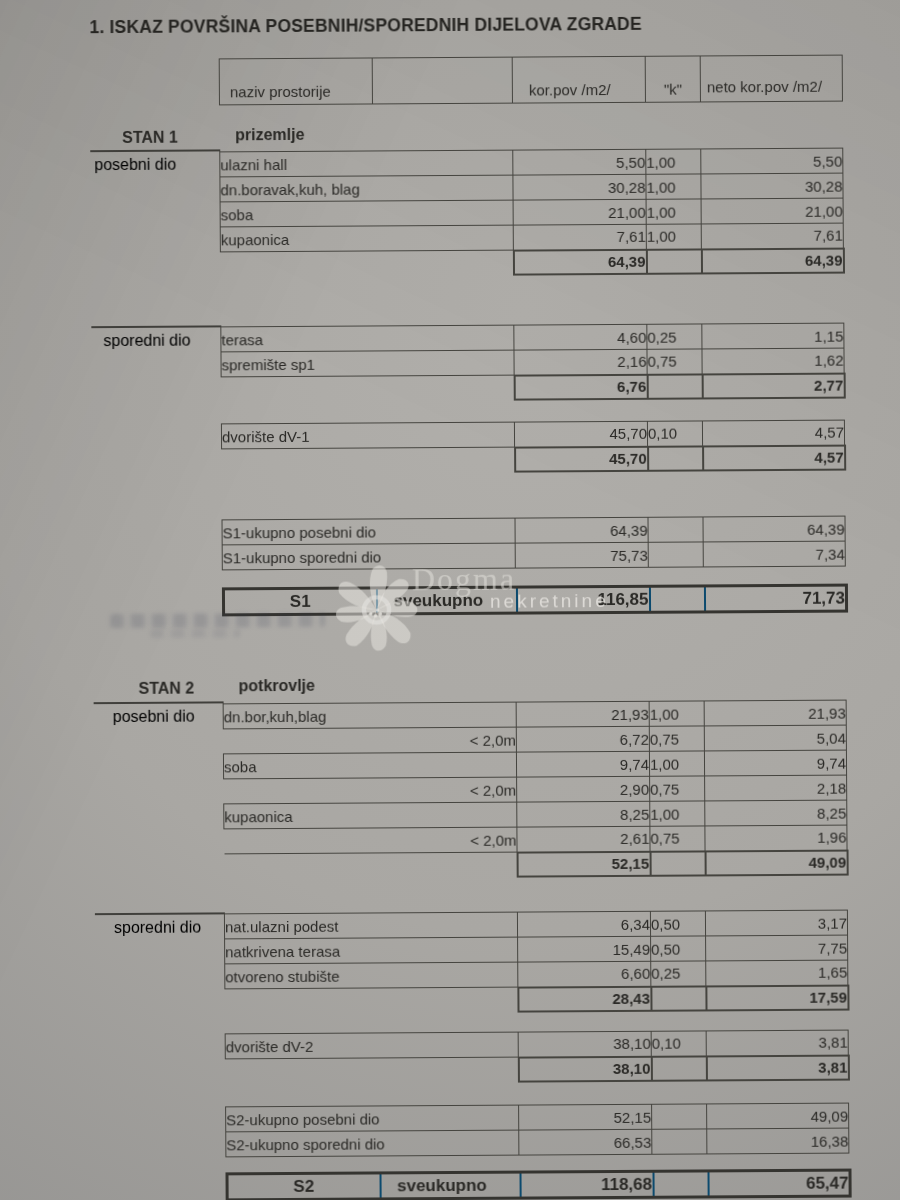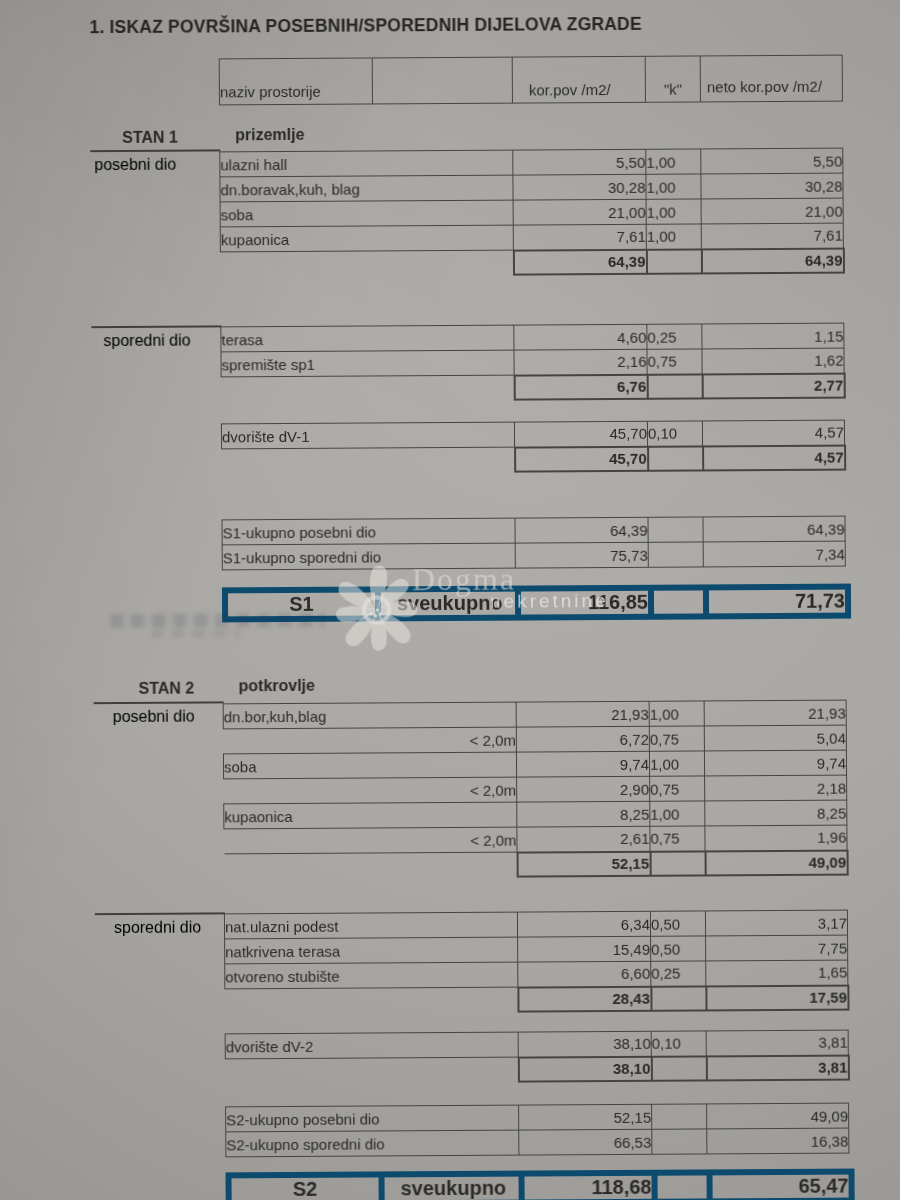--- a/index.html
+++ b/index.html
@@ -36,27 +36,27 @@
   td.area{text-align:right;padding-right:10px;}
   td.k{text-align:left;}
   td.net{text-align:right;padding-right:10px;}
   td.sub{border-left:none !important;text-align:right;padding-right:22px;}
   td.ghost{border:none !important;}
   .b{font-weight:bold;}
   tr.totrow td{border-width:2px;height:24px;}
   tr.totrow td.ghost{border:none !important;}
 
   table.hdr td{height:46px;vertical-align:bottom;padding-bottom:4px;}
-  table.hdr td.hname{}
+  table.hdr td.hname{padding-left:10px;}
   table.hdr td.harea{padding-left:16px;}
   table.hdr td.hk{text-align:center;}
   table.hdr td.hnet{padding-left:6px;white-space:normal;line-height:1.35;vertical-align:bottom;}
 
   table.grand{border:3px solid #353430;}
-  table.grand td{border:6px solid #0c4a6e;height:26px;font-weight:bold;font-size:20px;}
+  table.grand td{border:2px solid #0c4a6e;height:26px;font-weight:bold;font-size:17px;}
   table.grand td.code{text-align:center;}
   table.grand td.word{text-align:left;padding-left:16px;}
 
   
   .wm{pointer-events:none;}
   .wm-brand{
     position:absolute;left:84px;top:8px;
     font-family:"Liberation Serif",serif;font-size:32px;
     color:rgba(226,224,219,0.55);letter-spacing:2px;
   }

